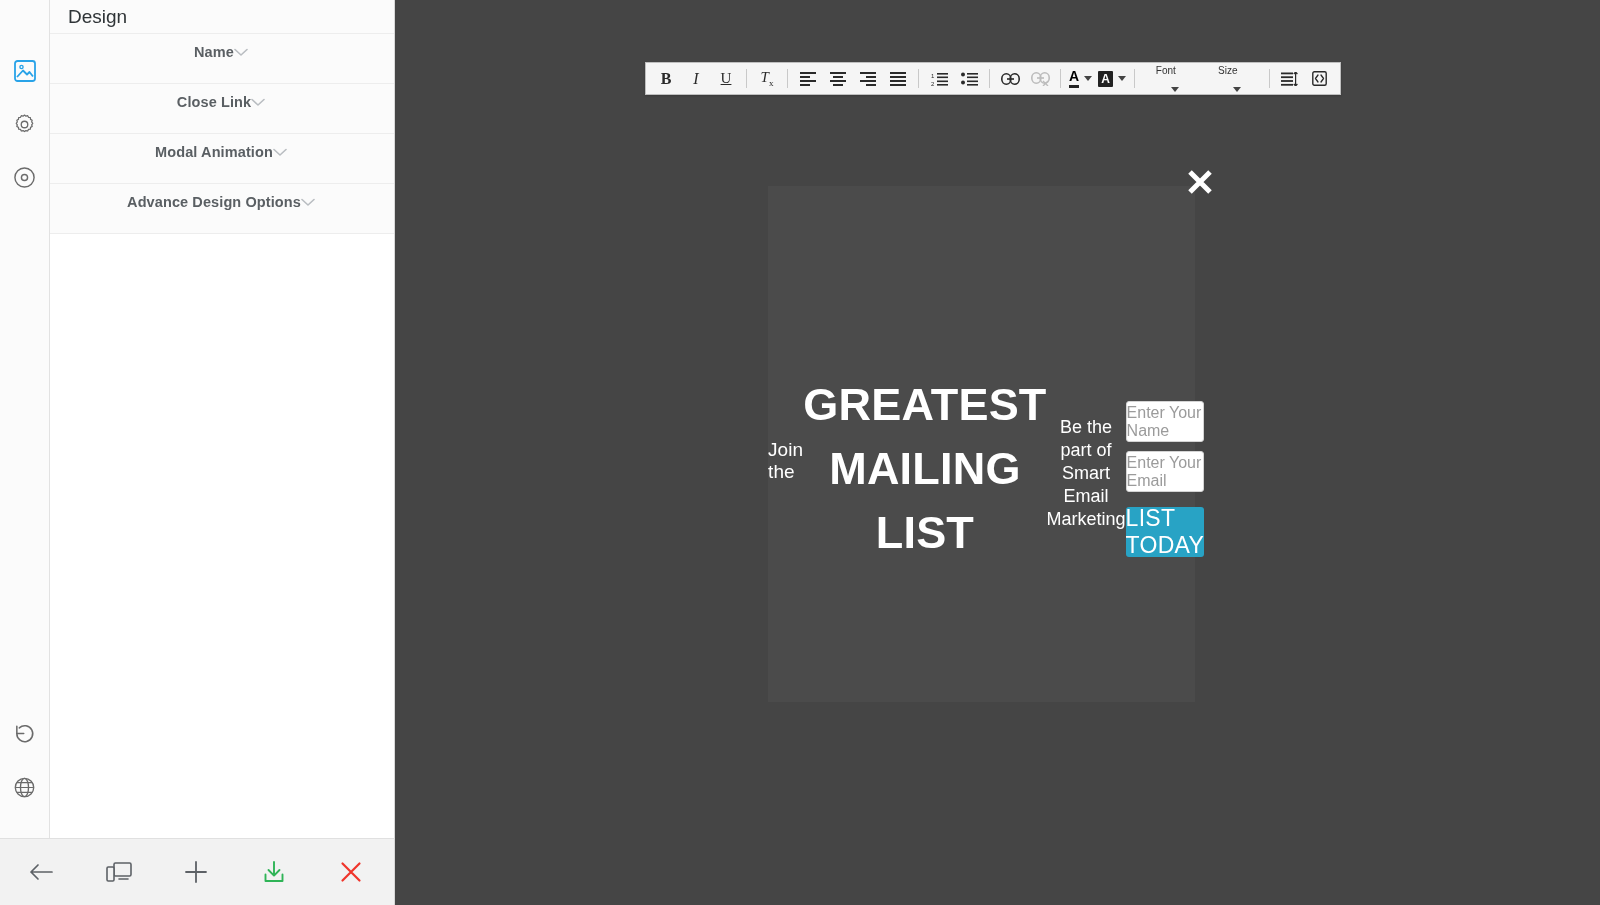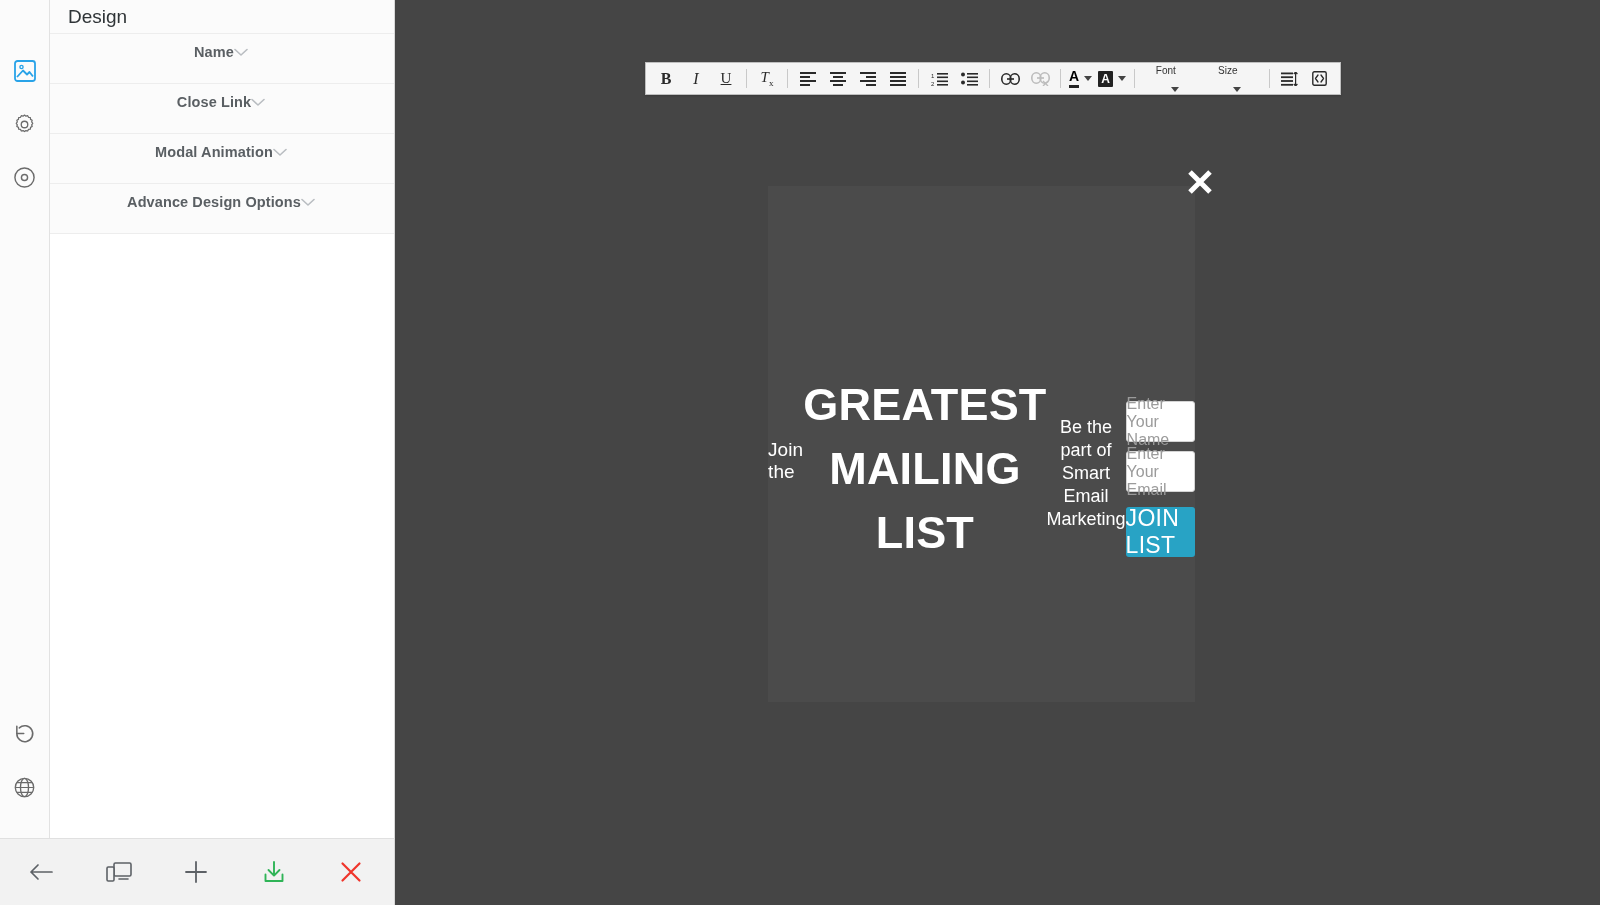--- a/index.html
+++ b/index.html
@@ -355,21 +355,21 @@
         <div>GREATEST</div>
         <div>MAILING LIST</div>
       </div>
       <div class="m-sub">
         <div>Be the part of</div>
         <div>Smart Email Marketing</div>
       </div>
       <div class="m-form">
         <div class="m-input">Enter Your Name</div>
         <div class="m-input">Enter Your Email</div>
-        <div class="m-cta">JOIN LIST</div>
+        <div class="m-cta">LIST TODAY</div>
       </div>
     </div>
   </div>
 
   <div class="rail">
     <div class="rail-top">
       <div class="rail-icon active">
         <svg width="22" height="22" viewBox="0 0 22 22">
           <rect x="1" y="1" width="20" height="20" rx="2.5" fill="none" stroke="#29a3e8" stroke-width="1.8"></rect>
           <circle cx="7.5" cy="7" r="1.6" fill="none" stroke="#29a3e8" stroke-width="1.4"></circle>

